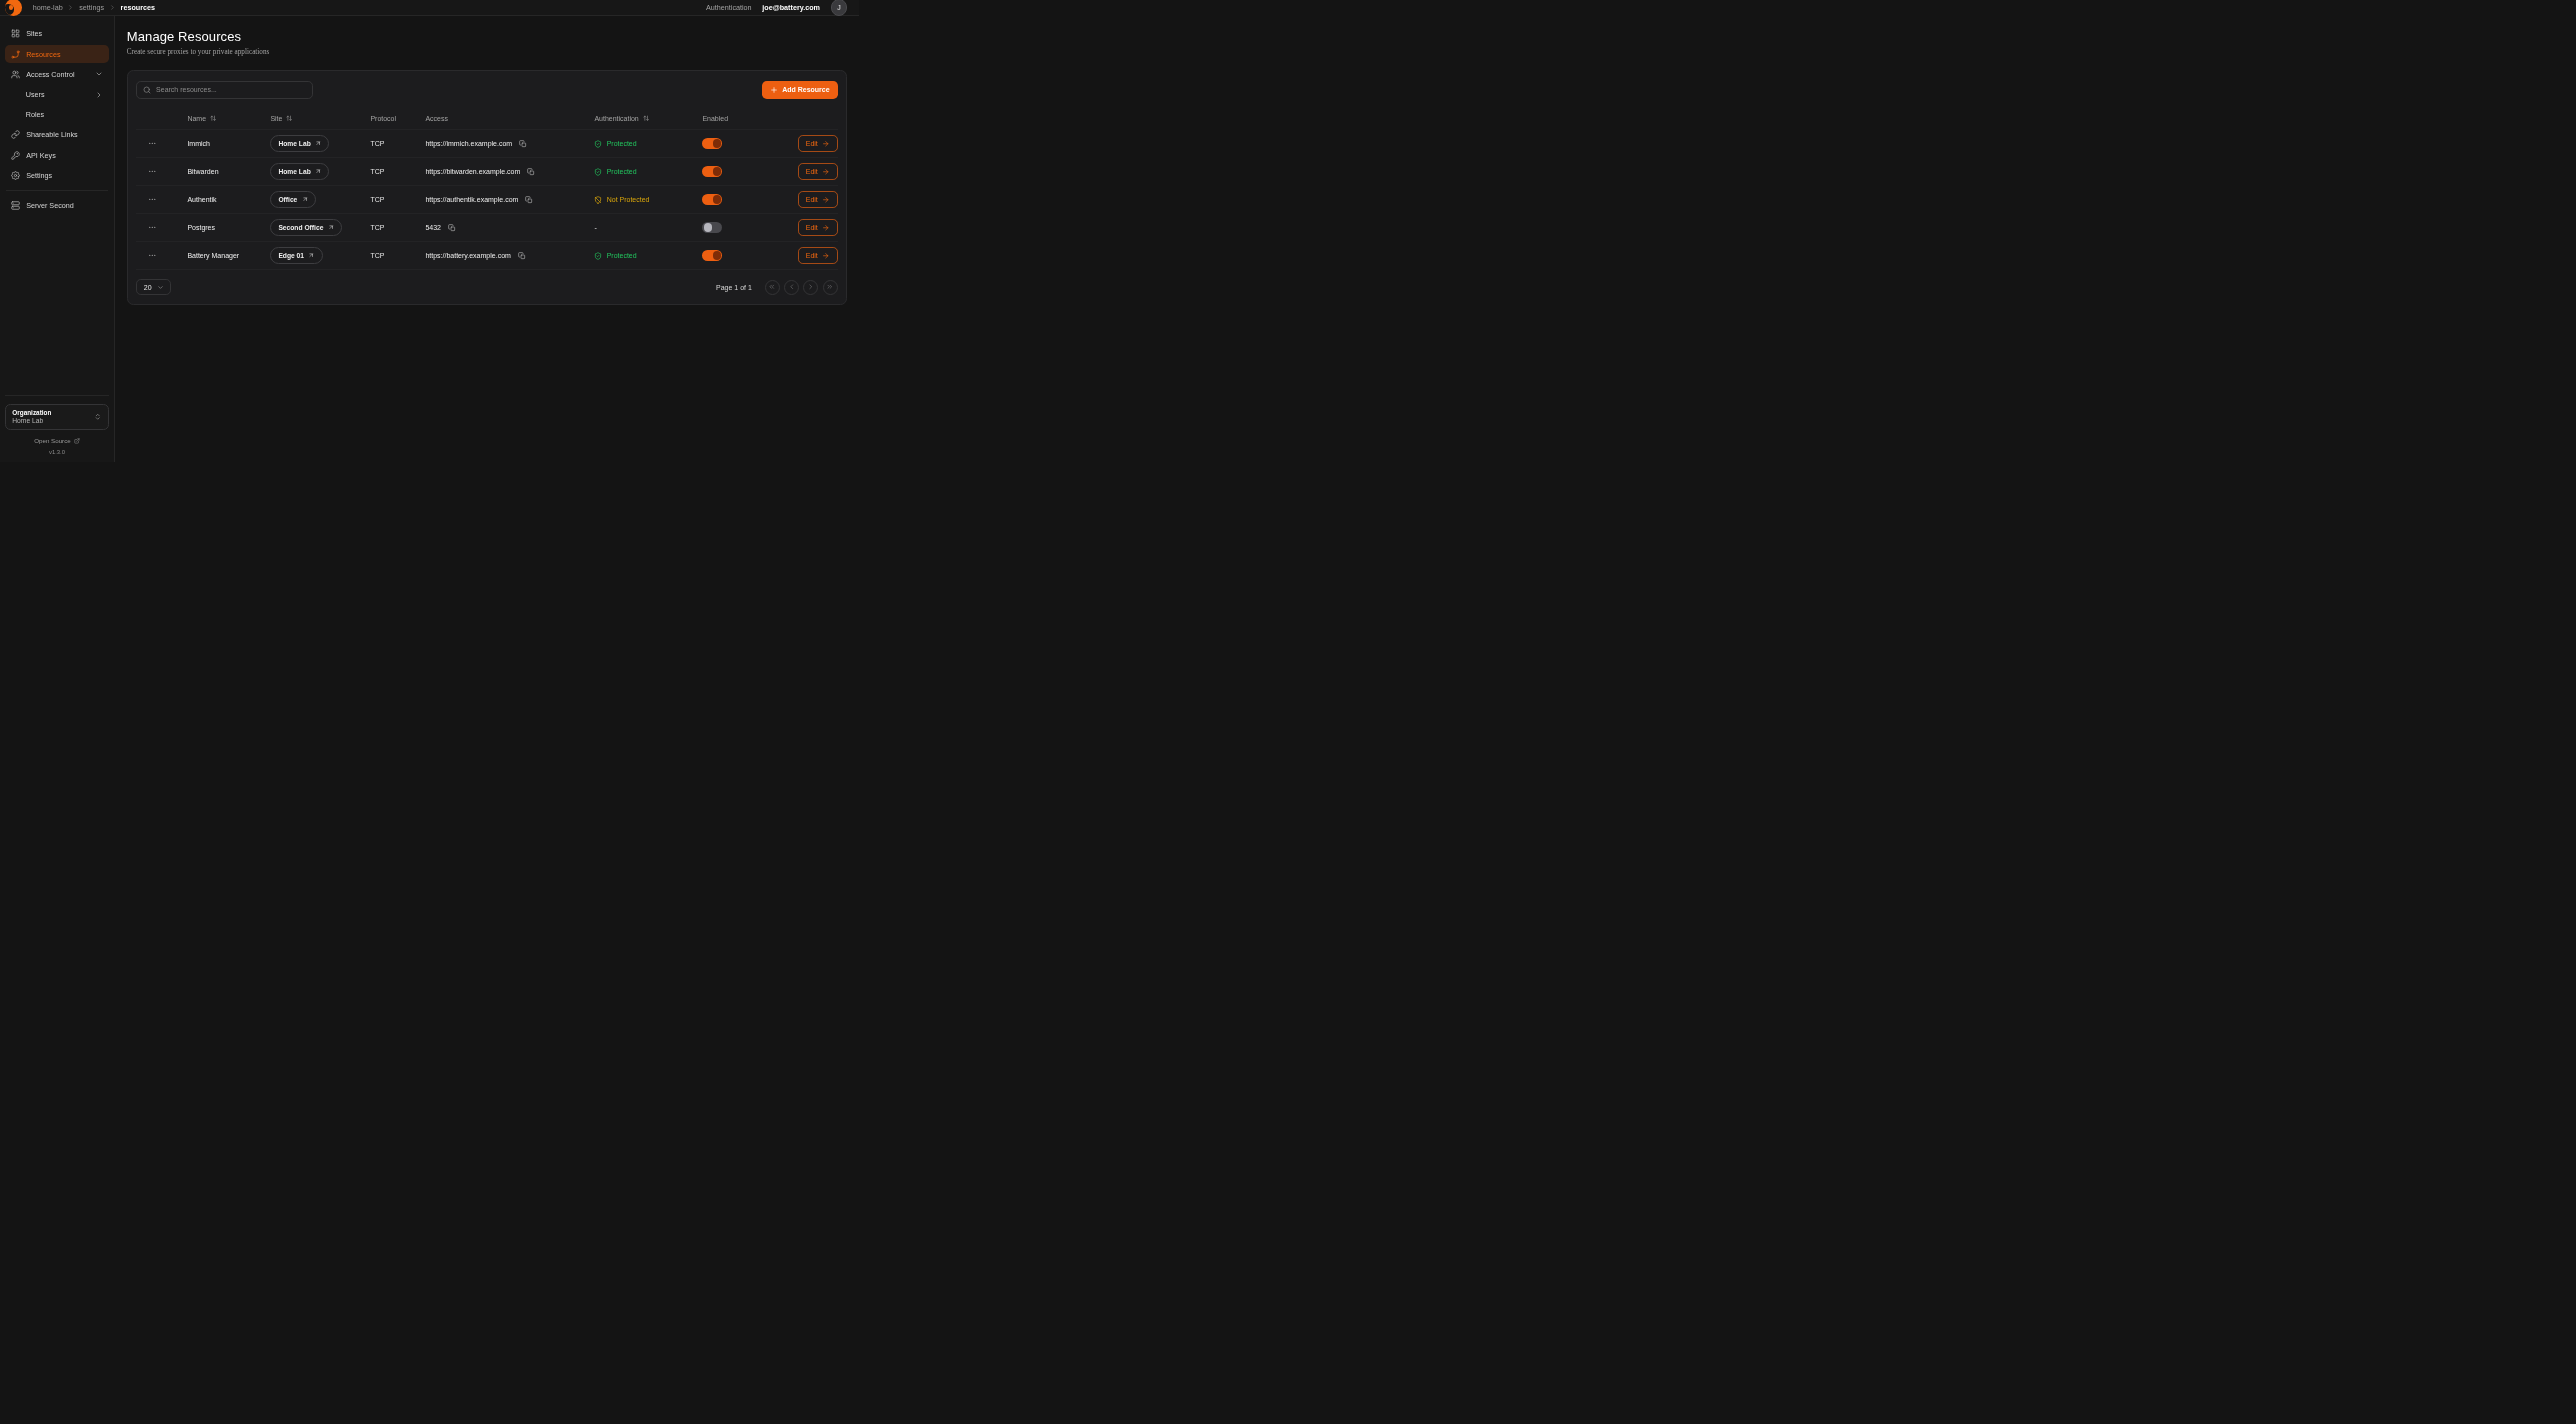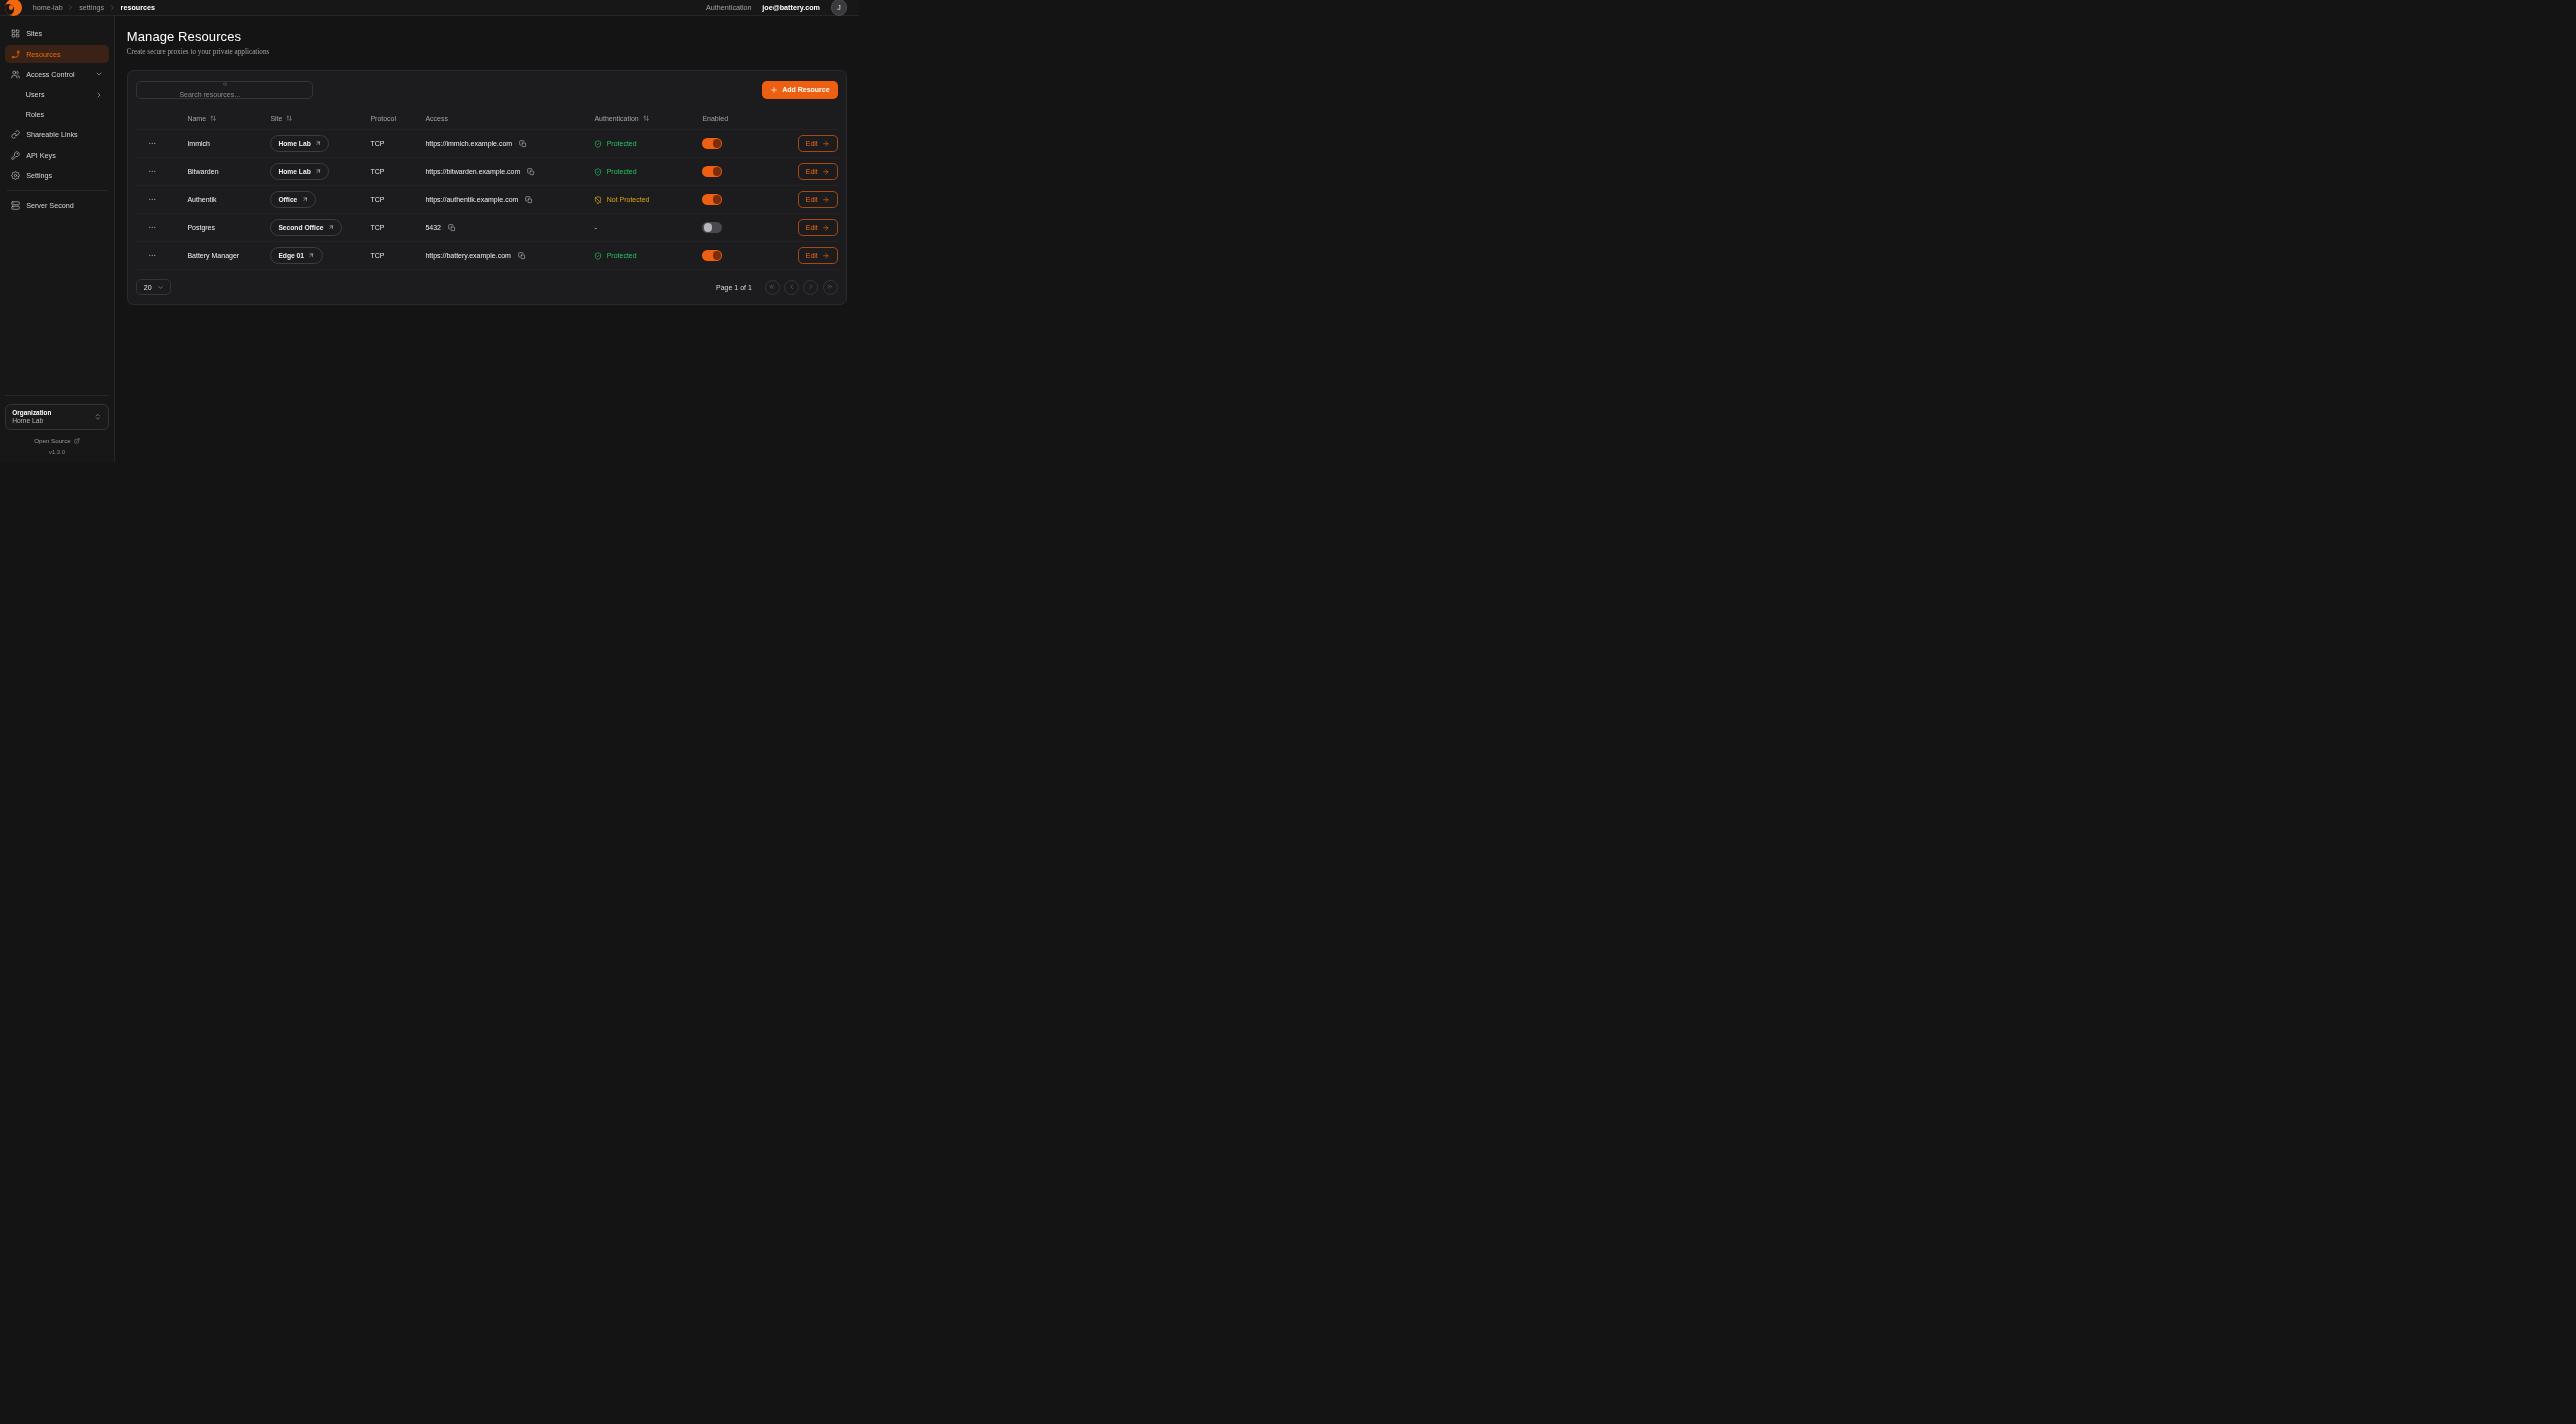--- a/index.html
+++ b/index.html
@@ -54,21 +54,21 @@
   .version { text-align:center; font-size:5.9px; color:#8a8a8a; margin-top:4.3px; }
 
   
   .main { flex:1; padding:13px 11.8px; overflow:hidden; background:#141414; }
   .page-title { font-size:13px; font-weight:400; color:#ffffff; letter-spacing:0.1px; }
   .page-subtitle { margin-top:4.3px; font-size:7.2px; color:#a3a3a3;font-family:Liberation Serif, serif; }
 
   .card { margin-top:14px; background:#1c1c1e; border:0.5px solid #2a2a2c; border-radius:6.4px; padding:9.7px 8.6px 8.6px; }
   .toolbar { display:flex; align-items:center; }
   .search-box { width:177px; height:18px; border:0.5px solid #343436; border-radius:4.8px;
-                display:flex; align-items:center; gap:4.8px; padding:0 5.9px; color:#8b8b8b; background:transparent;flex-direction:column; }
+                display:flex; align-items:center; gap:4.8px; padding:0 5.9px; color:#8b8b8b; background:transparent; }
   .search-box input { flex:1; background:transparent; border:none; outline:none; color:#e7e7e7;
                       font-family:"Liberation Sans", sans-serif; font-size:7px; }
   .search-box input::placeholder { color:#8b8b8b; }
   .btn-primary { margin-left:auto; height:18px; background:#ed5f11; color:#ffffff; border:none; border-radius:4.8px;
                  padding:0 8px; font-size:7px; font-weight:700; display:flex; align-items:center; gap:4.3px;
                  cursor:pointer; font-family:"Liberation Sans", sans-serif; }
 
   
   .table { margin-top:8.6px; }
   .t-row { display:grid; grid-template-columns:51px 83px 100px 55px 169px 108px 73px 1fr; align-items:center; }

